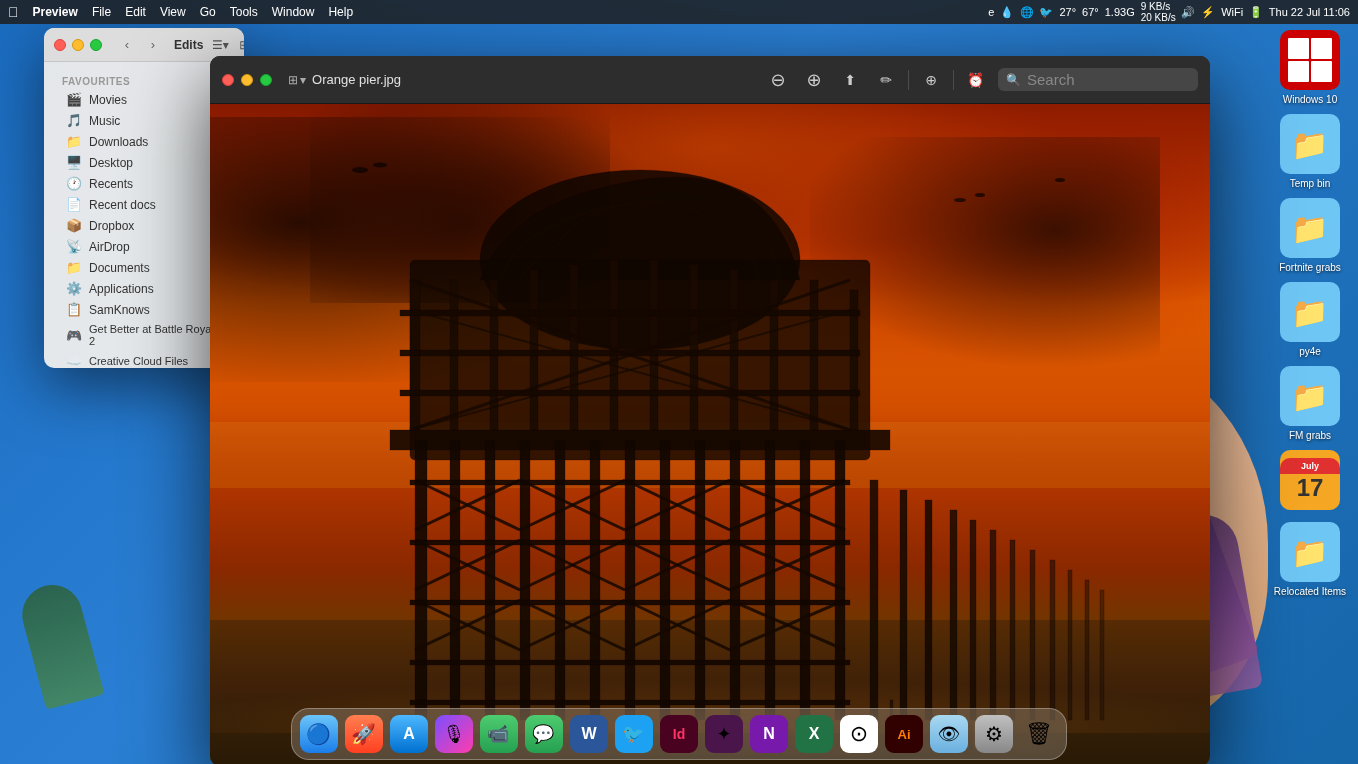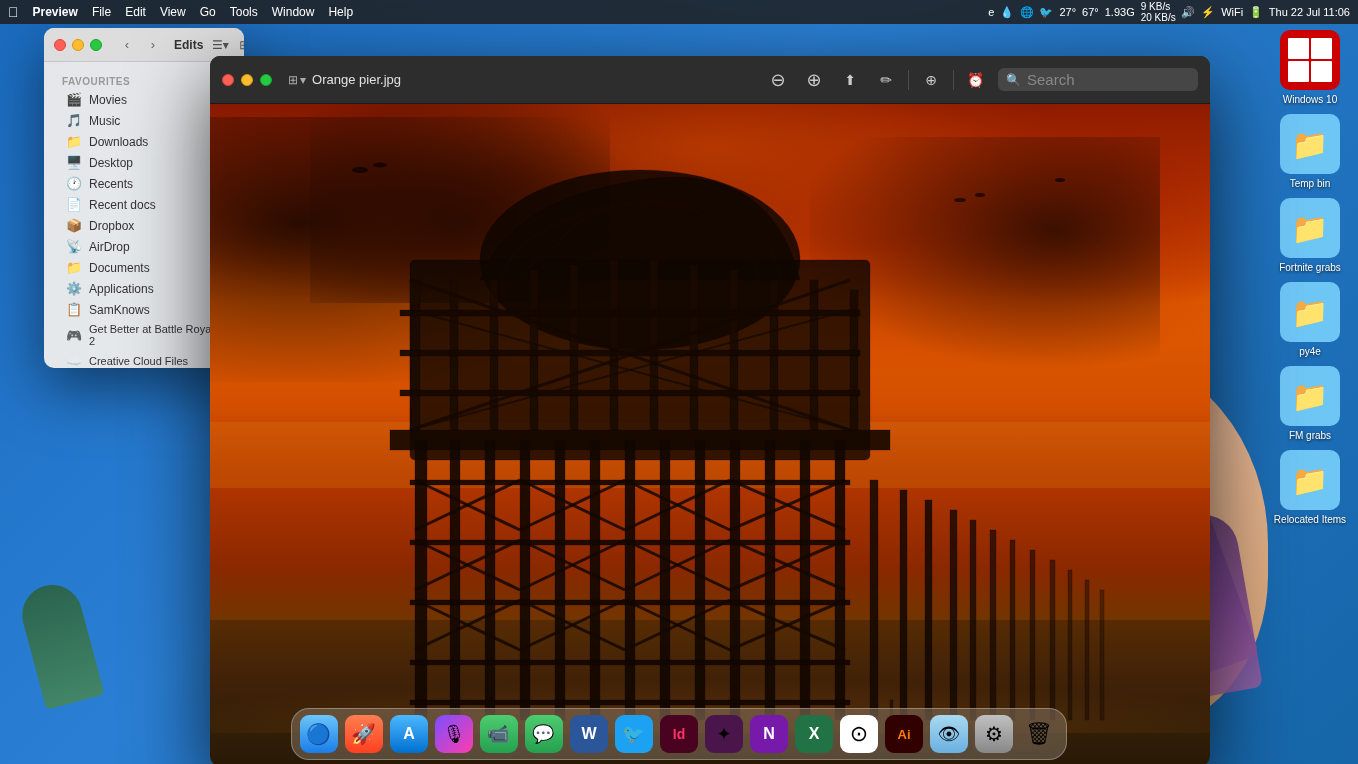--- a/index.html
+++ b/index.html
@@ -713,20 +713,27 @@
     </div>
 
 
     <div class="desktop-icon">
       <div class="desktop-icon-img" style="background:#6ec6f5;border-radius:10px;">
         <span style="font-size:30px;">📁</span>
       </div>
       <span class="desktop-icon-label">FM grabs</span>
     </div>
 
+    <div class="desktop-icon">
+      <div class="desktop-icon-img" style="background:#f5a623;border-radius:10px;flex-direction:column;gap:0;">
+        <div style="width:100%;height:16px;background:#e03030;border-radius:10px 10px 0 0;display:flex;align-items:center;justify-content:center;font-size:9px;color:white;font-weight:600;">July</div>
+        <div style="font-size:24px;font-weight:700;color:#333;">17</div>
+      </div>
+      <span class="desktop-icon-label"></span>
+    </div>
 
     <div class="desktop-icon">
       <div class="desktop-icon-img" style="background:#6ec6f5;border-radius:10px;">
         <span style="font-size:30px;">📁</span>
       </div>
       <span class="desktop-icon-label">Relocated Items</span>
     </div>
   </div>
 
   <div class="dock">

